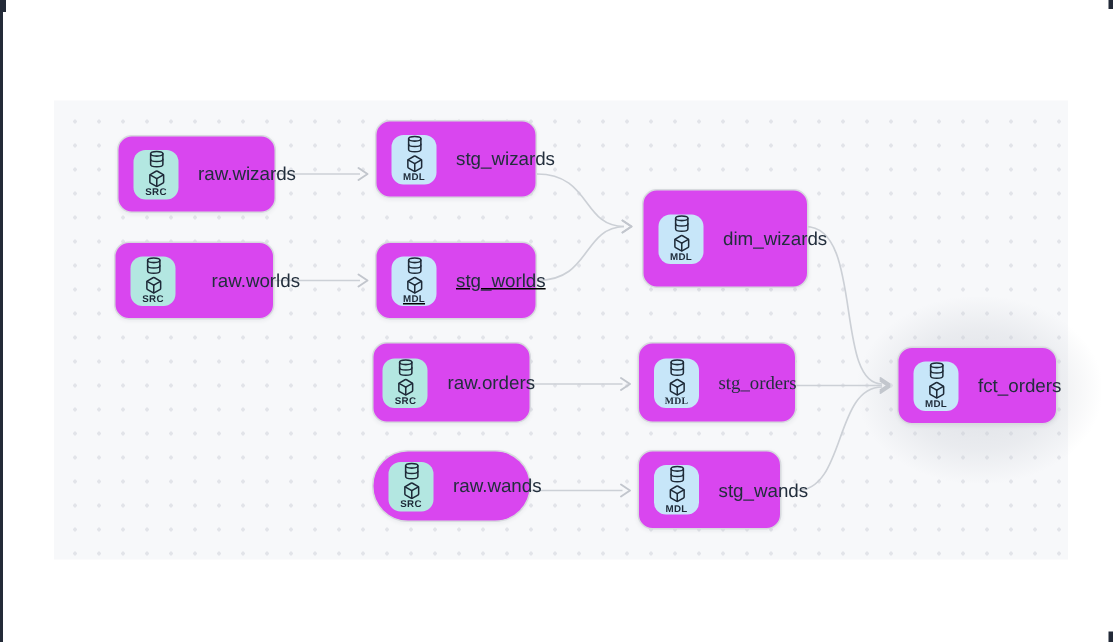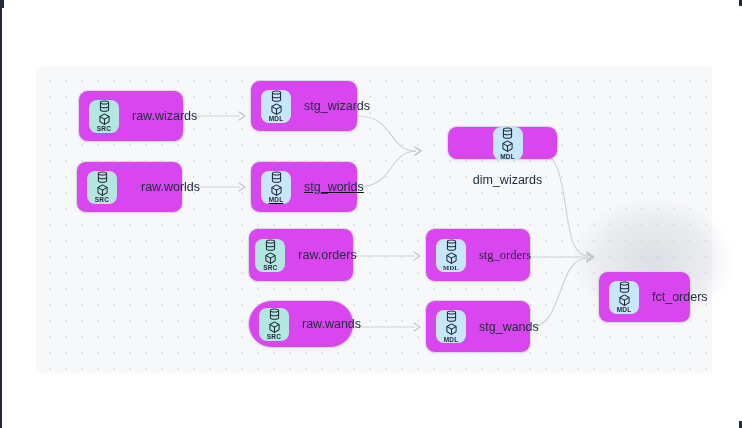--- a/index.html
+++ b/index.html
@@ -144,21 +144,21 @@
       </svg>
       <svg class="icon-cube" viewBox="0 0 24 24" fill="none" stroke="#1e2a38" stroke-width="2" stroke-linecap="round" stroke-linejoin="round">
         <path d="M21 8a2 2 0 0 0-1-1.73l-7-4a2 2 0 0 0-2 0l-7 4A2 2 0 0 0 3 8v8a2 2 0 0 0 1 1.73l7 4a2 2 0 0 0 2 0l7-4A2 2 0 0 0 21 16z"></path>
         <path d="m3.3 7 8.7 5 8.7-5"></path>
         <path d="M12 22V12"></path>
       </svg>
       <span class="badge-label">MDL</span>
     </div>
     <span class="node-label">stg_worlds</span>
   </div>
-    <div class="node" style="left: 447px; top: 126px; width: 111px; height: 34px; flex-direction: column;">
+    <div class="node" style="left: 428px; top: 126px; width: 111px; height: 66px;">
     <div class="badge" style="background: rgb(199, 230, 249);">
       <svg class="icon-db hidden" viewBox="0 0 24 24" fill="none" stroke="#1e2a38" stroke-width="2" stroke-linecap="round" stroke-linejoin="round">
         <ellipse cx="12" cy="5" rx="8" ry="3"></ellipse>
         <path d="M4 5v14c0 1.66 3.58 3 8 3s8-1.34 8-3V5"></path>
         <path d="M4 12c0 1.66 3.58 3 8 3s8-1.34 8-3"></path>
       </svg>
       <svg class="icon-cube" viewBox="0 0 24 24" fill="none" stroke="#1e2a38" stroke-width="2" stroke-linecap="round" stroke-linejoin="round">
         <path d="M21 8a2 2 0 0 0-1-1.73l-7-4a2 2 0 0 0-2 0l-7 4A2 2 0 0 0 3 8v8a2 2 0 0 0 1 1.73l7 4a2 2 0 0 0 2 0l7-4A2 2 0 0 0 21 16z"></path>
         <path d="m3.3 7 8.7 5 8.7-5"></path>
         <path d="M12 22V12"></path>
@@ -208,37 +208,37 @@
       </svg>
       <svg class="icon-cube hidden" viewBox="0 0 24 24" fill="none" stroke="#1e2a38" stroke-width="2" stroke-linecap="round" stroke-linejoin="round">
         <path d="M21 8a2 2 0 0 0-1-1.73l-7-4a2 2 0 0 0-2 0l-7 4A2 2 0 0 0 3 8v8a2 2 0 0 0 1 1.73l7 4a2 2 0 0 0 2 0l7-4A2 2 0 0 0 21 16z"></path>
         <path d="m3.3 7 8.7 5 8.7-5"></path>
         <path d="M12 22V12"></path>
       </svg>
       <span class="badge-label">SRC</span>
     </div>
     <span class="node-label">raw.wands</span>
   </div>
-    <div class="node" style="left: 425px; top: 300px; width: 106px; height: 53px;">
+    <div class="node" style="left: 425px; top: 300px; width: 96px; height: 53px;">
     <div class="badge" style="background: rgb(199, 230, 249);">
       <svg class="icon-db hidden" viewBox="0 0 24 24" fill="none" stroke="#1e2a38" stroke-width="2" stroke-linecap="round" stroke-linejoin="round">
         <ellipse cx="12" cy="5" rx="8" ry="3"></ellipse>
         <path d="M4 5v14c0 1.66 3.58 3 8 3s8-1.34 8-3V5"></path>
         <path d="M4 12c0 1.66 3.58 3 8 3s8-1.34 8-3"></path>
       </svg>
       <svg class="icon-cube" viewBox="0 0 24 24" fill="none" stroke="#1e2a38" stroke-width="2" stroke-linecap="round" stroke-linejoin="round">
         <path d="M21 8a2 2 0 0 0-1-1.73l-7-4a2 2 0 0 0-2 0l-7 4A2 2 0 0 0 3 8v8a2 2 0 0 0 1 1.73l7 4a2 2 0 0 0 2 0l7-4A2 2 0 0 0 21 16z"></path>
         <path d="m3.3 7 8.7 5 8.7-5"></path>
         <path d="M12 22V12"></path>
       </svg>
       <span class="badge-label">MDL</span>
     </div>
     <span class="node-label">stg_wands</span>
   </div>
-    <div class="node" style="left: 598px; top: 231px; width: 93px; height: 52px; margin-top: 40px;">
+    <div class="node" style="left: 598px; top: 231px; width: 107px; height: 52px;">
     <div class="badge" style="background: rgb(199, 230, 249);">
       <svg class="icon-db hidden" viewBox="0 0 24 24" fill="none" stroke="#1e2a38" stroke-width="2" stroke-linecap="round" stroke-linejoin="round">
         <ellipse cx="12" cy="5" rx="8" ry="3"></ellipse>
         <path d="M4 5v14c0 1.66 3.58 3 8 3s8-1.34 8-3V5"></path>
         <path d="M4 12c0 1.66 3.58 3 8 3s8-1.34 8-3"></path>
       </svg>
       <svg class="icon-cube" viewBox="0 0 24 24" fill="none" stroke="#1e2a38" stroke-width="2" stroke-linecap="round" stroke-linejoin="round">
         <path d="M21 8a2 2 0 0 0-1-1.73l-7-4a2 2 0 0 0-2 0l-7 4A2 2 0 0 0 3 8v8a2 2 0 0 0 1 1.73l7 4a2 2 0 0 0 2 0l7-4A2 2 0 0 0 21 16z"></path>
         <path d="m3.3 7 8.7 5 8.7-5"></path>
         <path d="M12 22V12"></path>

